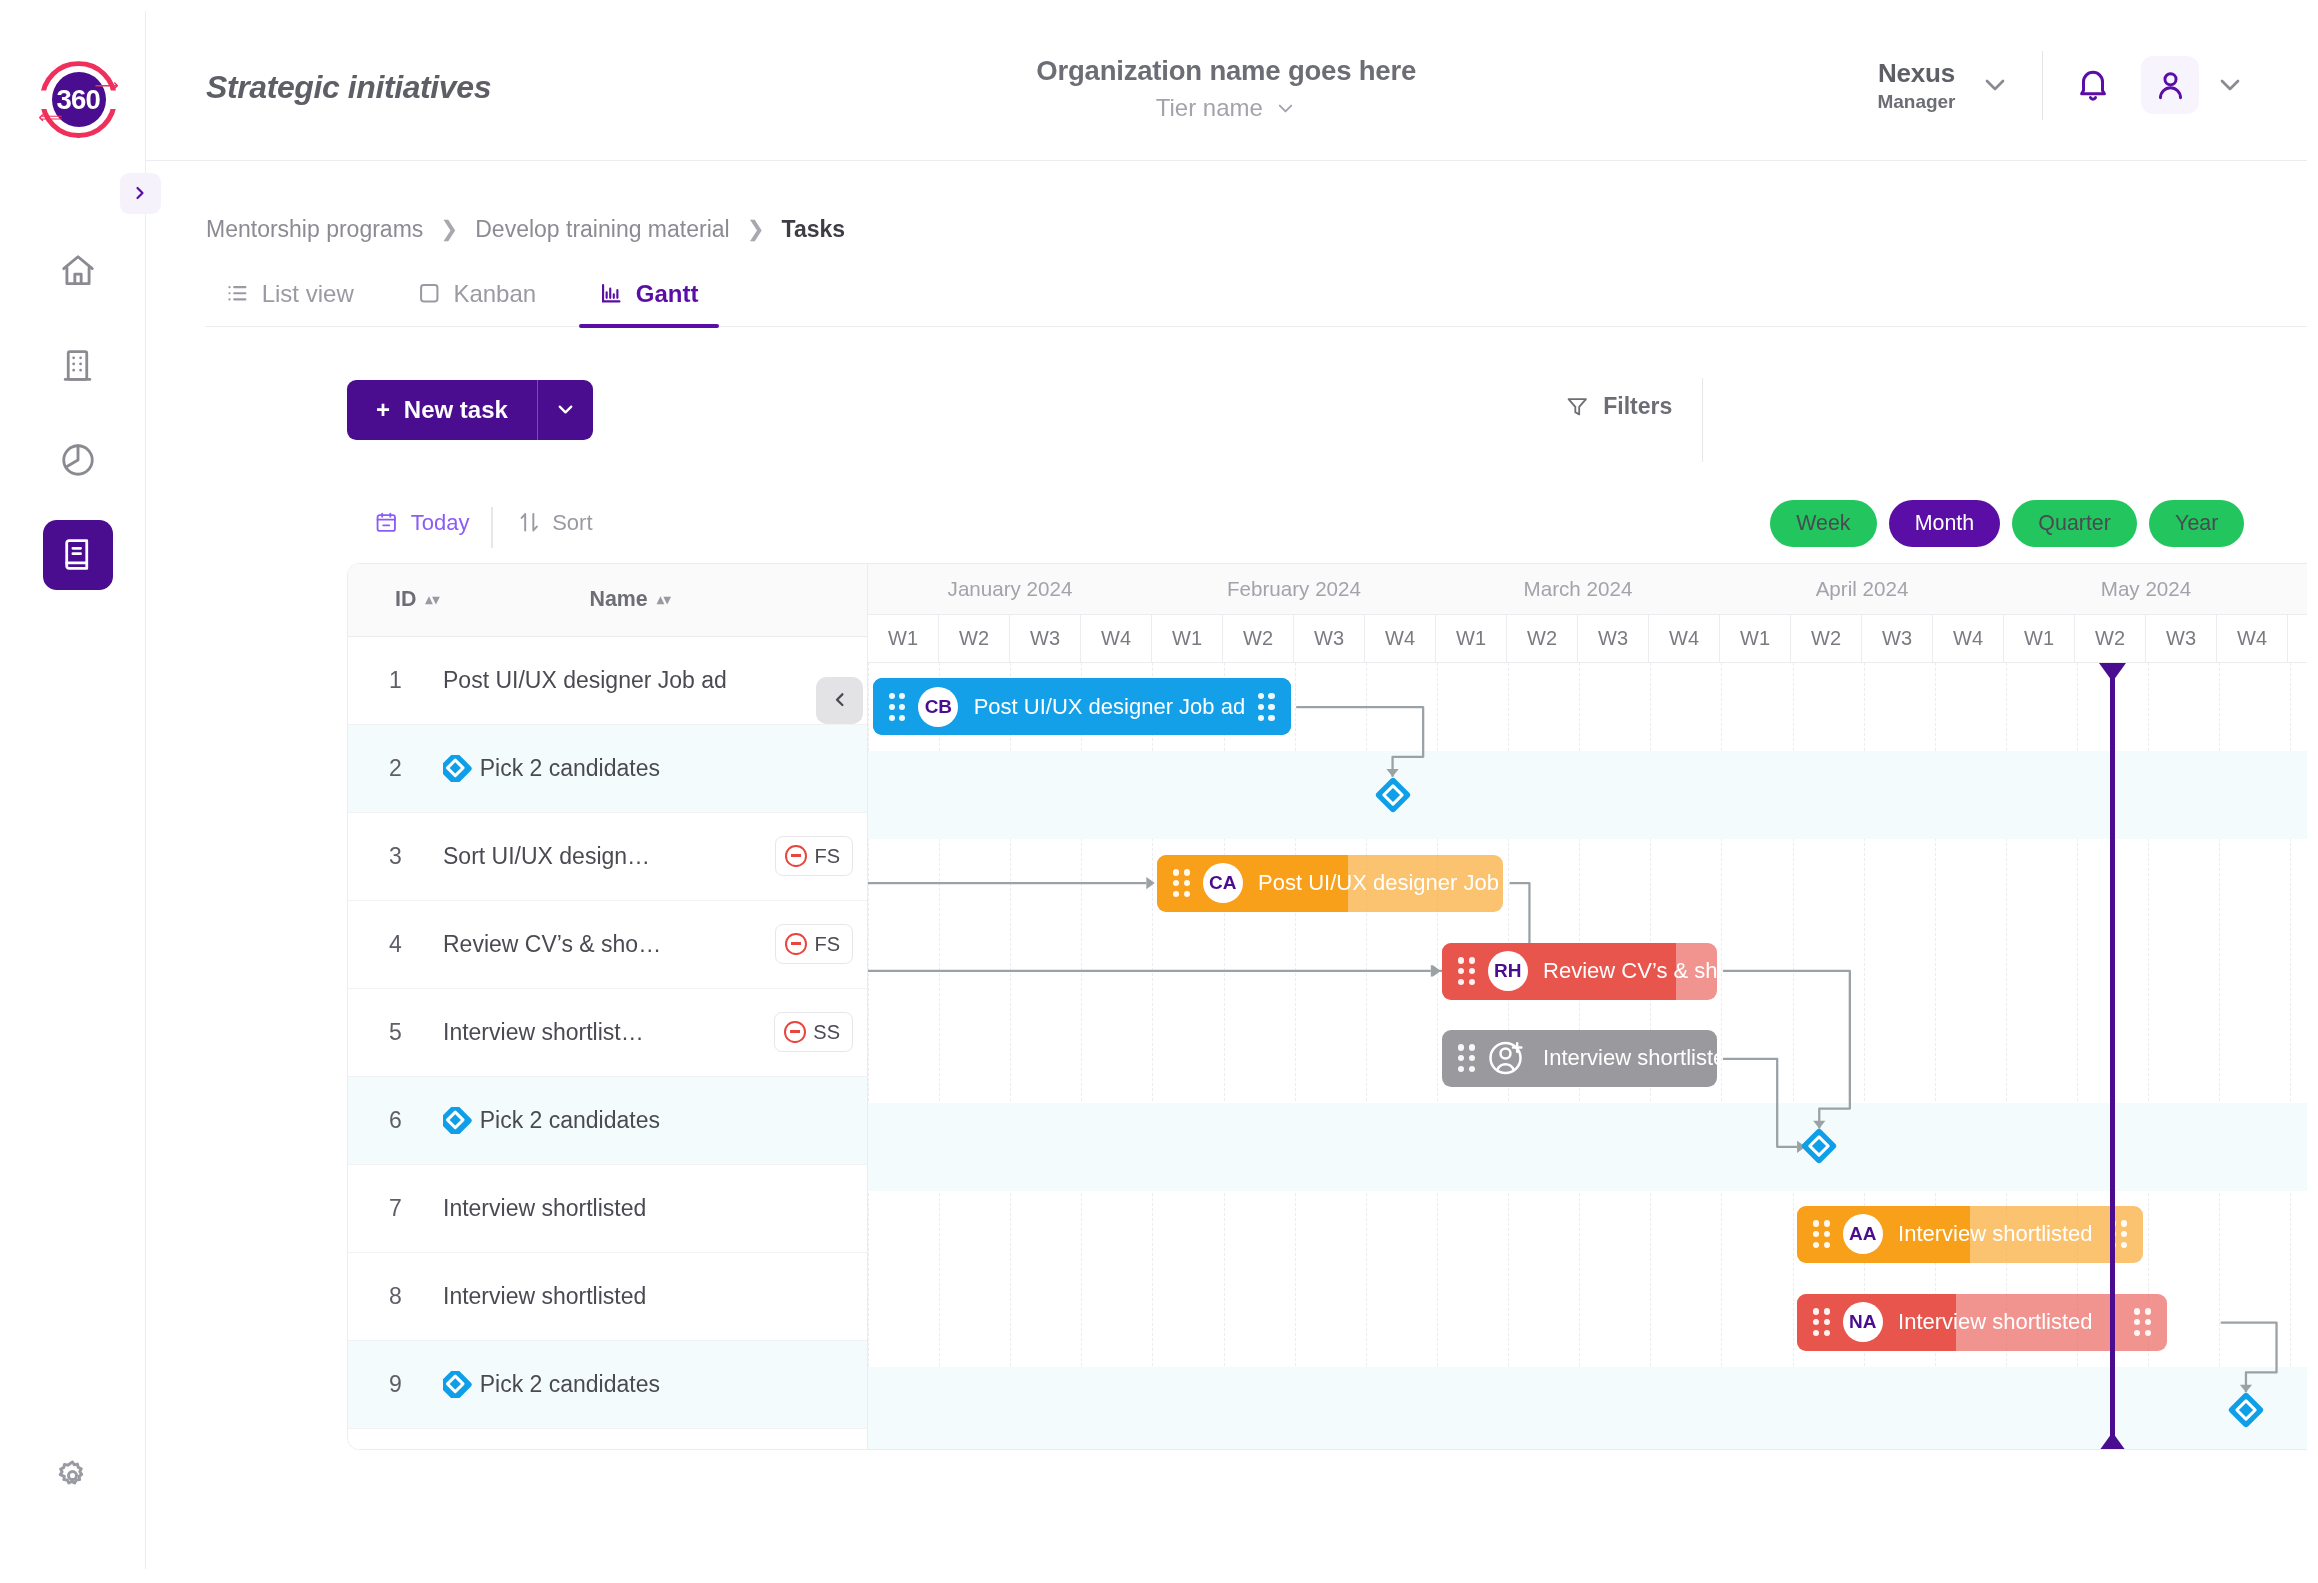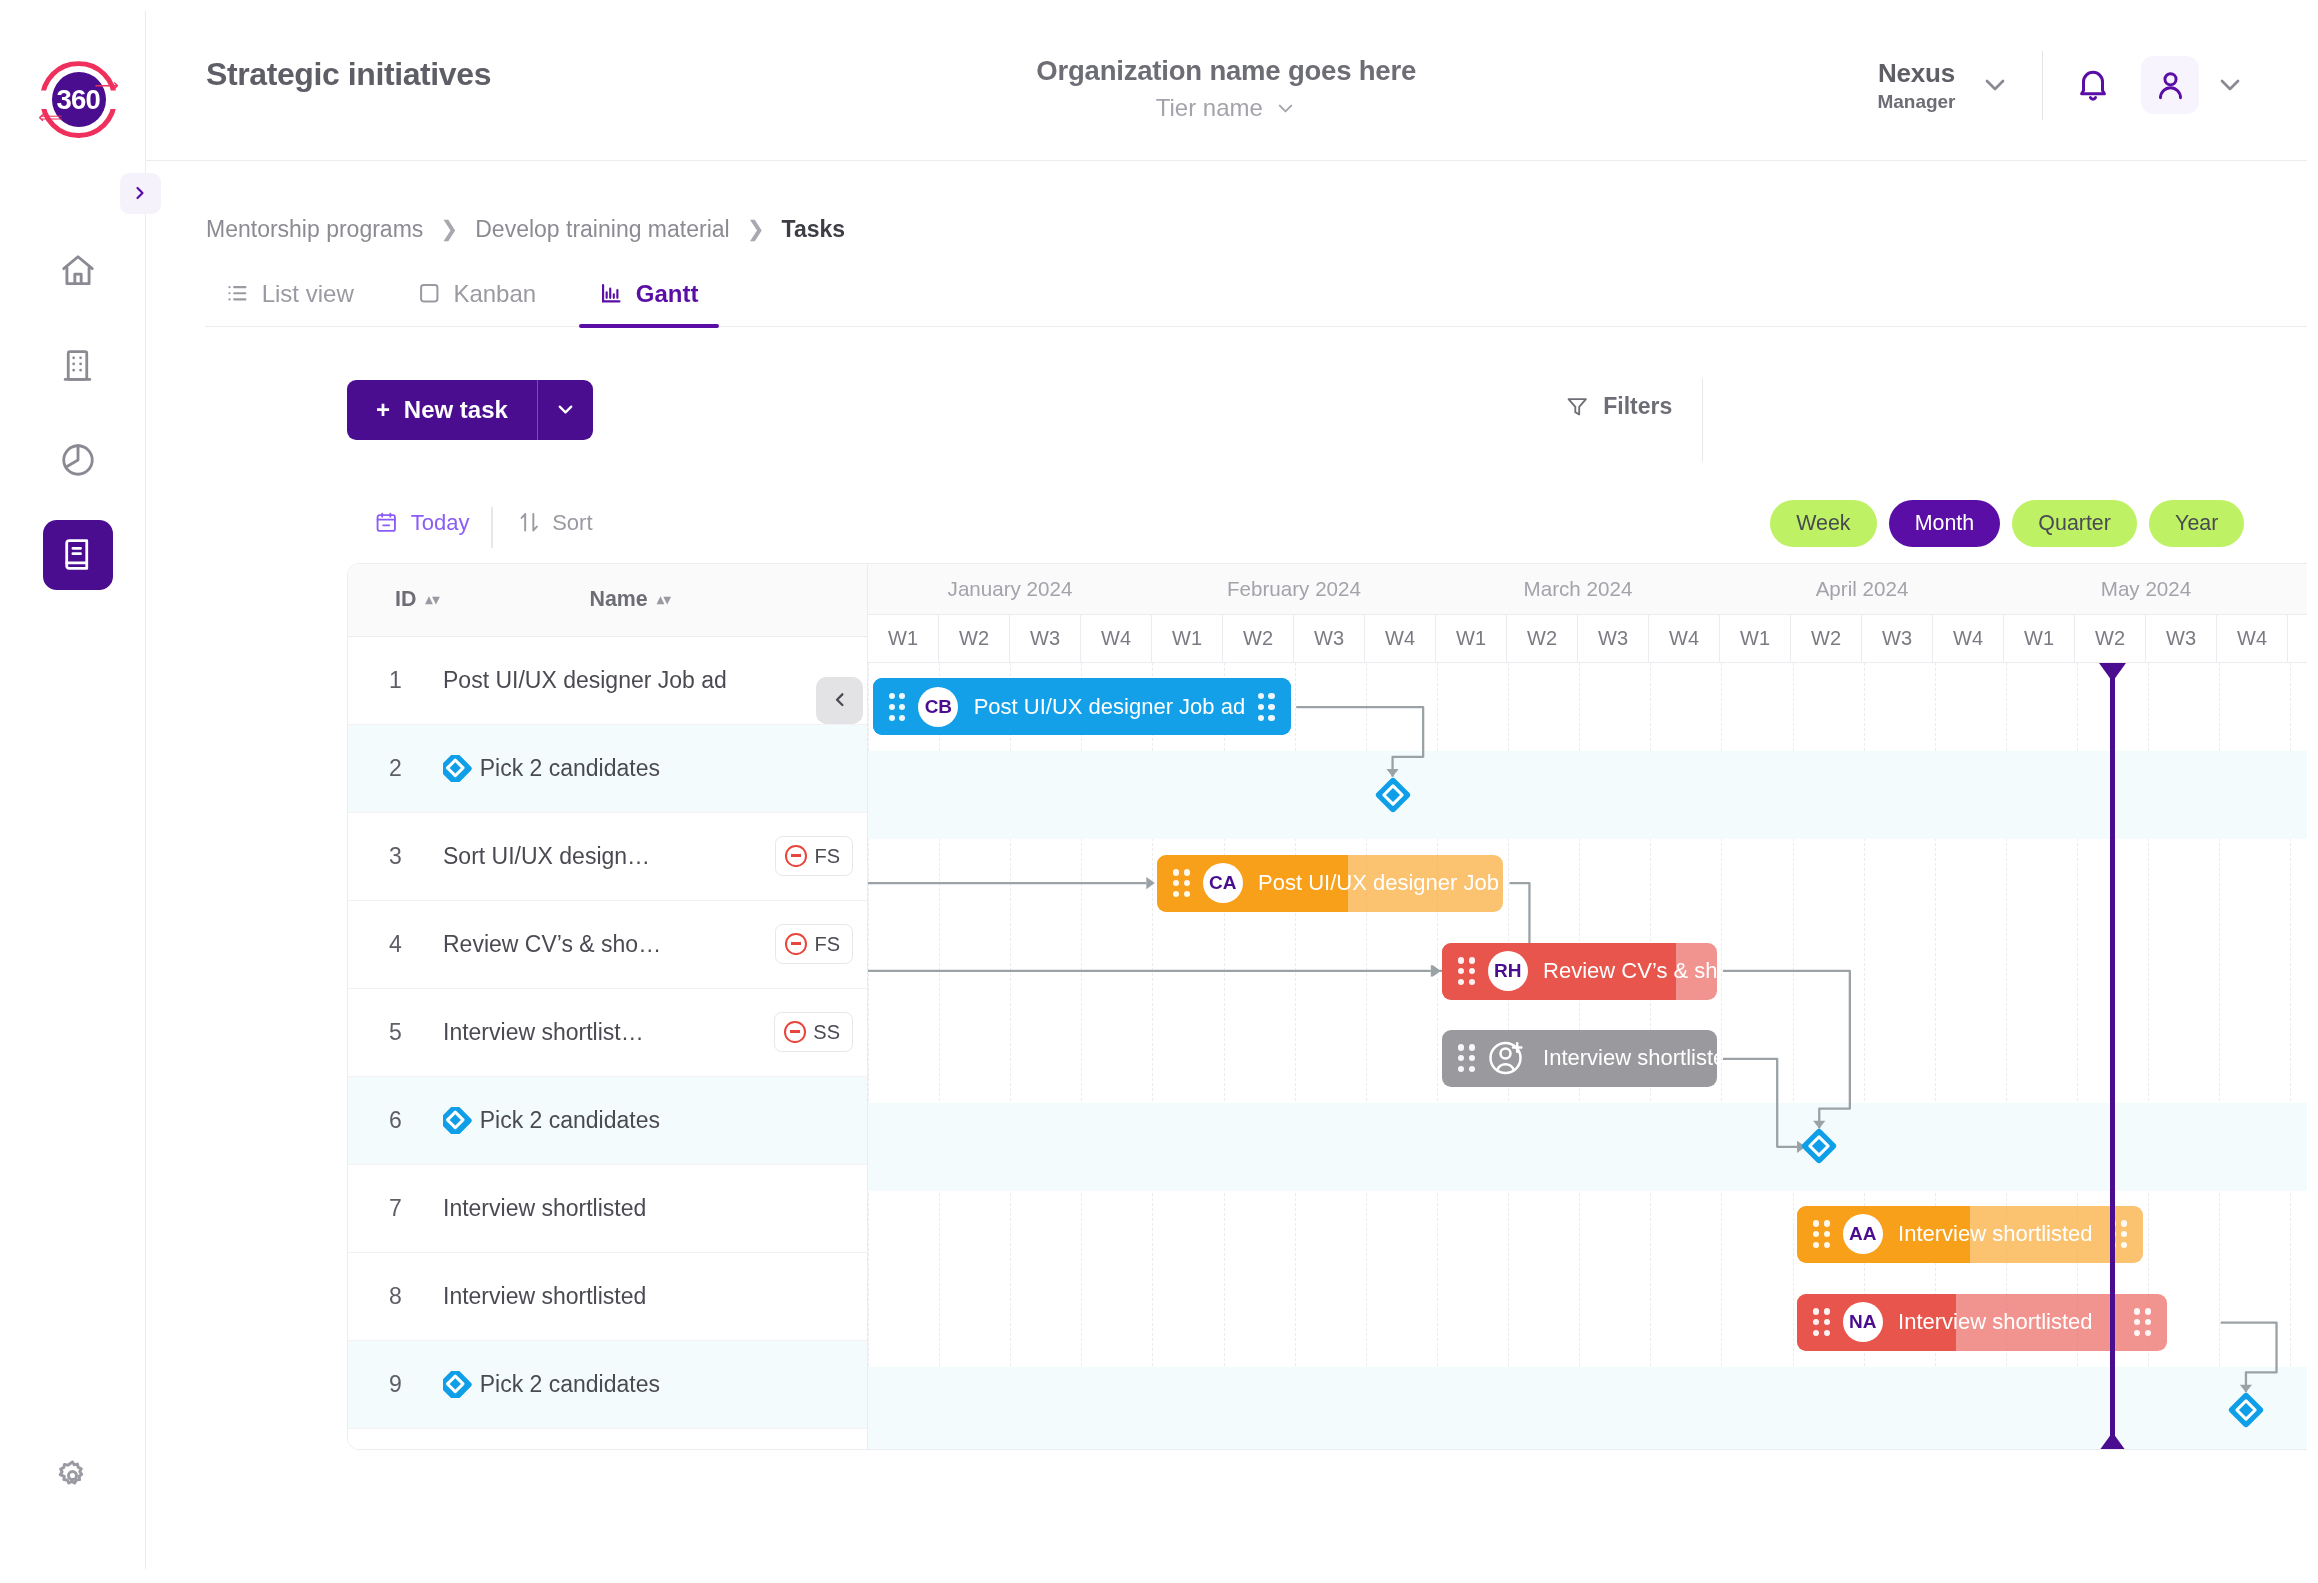--- a/index.html
+++ b/index.html
@@ -73,23 +73,24 @@
     background: #ffffff; border-radius: 0 10.7px 10.7px 0;
     overflow: hidden;
   }
 
   
   #topbar {
     position: relative; height: 150px;
     border-bottom: 0.8px solid #ececf0;
   }
   #page-title {
-    position: absolute; left: 61px; top: 45px;
+    position: absolute; left: 61px; top: 58px;
     font-size: 32px; font-weight: bold; color: #5e5e66;
     letter-spacing: -0.4px;
+    font-style: italic;
   }
   #org-block {
     position: absolute; left: 0; right: 0; top: 44px;
     text-align: center; pointer-events: none;
   }
   #org-name {
     font-size: 27.5px; font-weight: bold; color: #6d6d75;
     letter-spacing: -0.2px;
   }
   #tier-row {
@@ -189,21 +190,21 @@
     position: absolute; left: 372px; top: 499px;
     display: flex; align-items: center; gap: 10.7px;
     font-size: 22px; color: #9a9aa2; cursor: pointer;
   }
   #scale-group {
     position: absolute; right: 63px; top: 489px;
     display: flex; align-items: center; gap: 12.2px;
   }
   .scale-btn {
     height: 47px; padding: 0 26px; border-radius: 24px;
-    background: #bef264; color: #4a4a52; font-size: 21.4px;
+    background: #22c55e; color: #4a4a52; font-size: 21.4px;
     display: flex; align-items: center; cursor: pointer;
   }
   .scale-btn.active { background: #5b0ea6; color: #fff; }
 
   
   #panel {
     position: absolute; left: 202px; top: 552px;
     width: 2057px; height: 887px;
     border: 1.5px solid #ececf0; border-radius: 12.2px;
     overflow: hidden; background: #fff;

